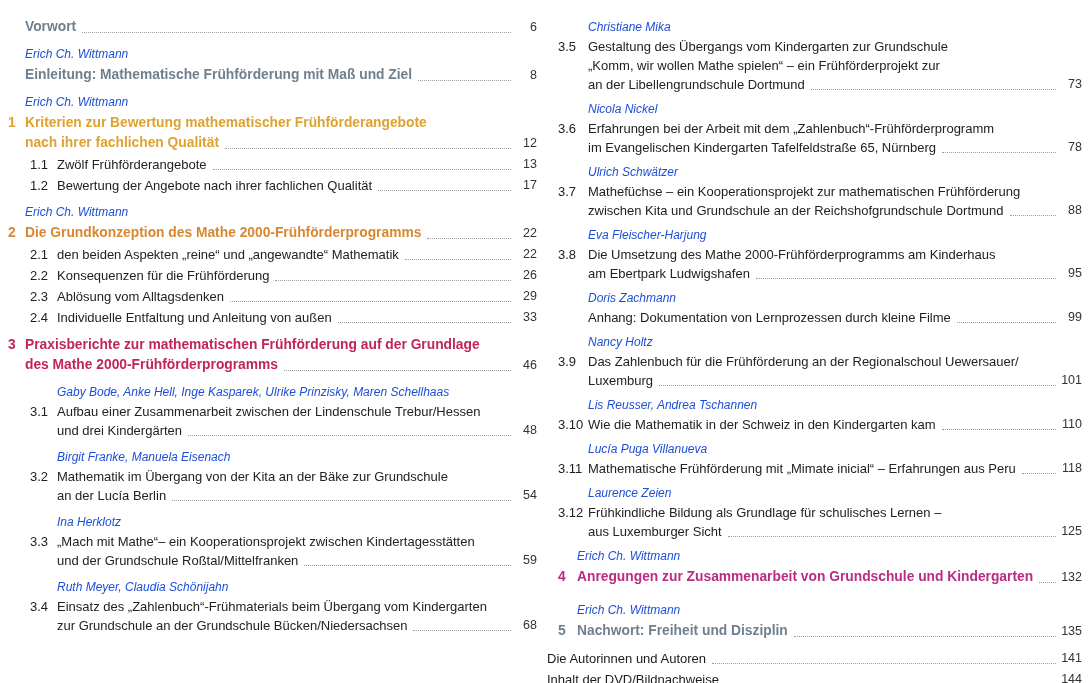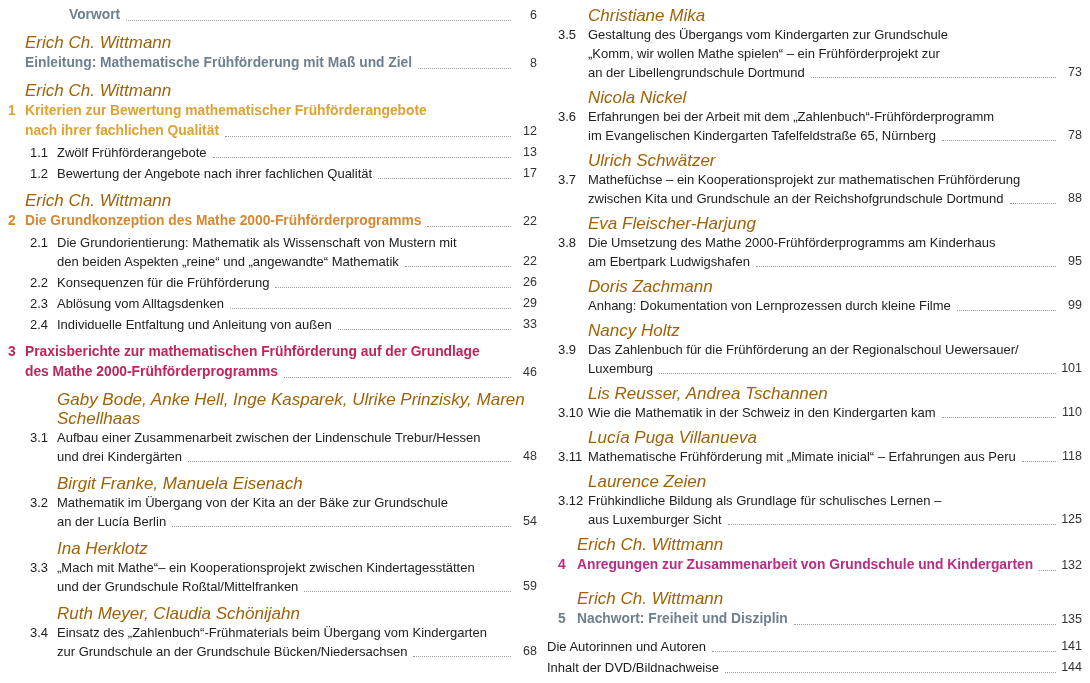--- a/index.html
+++ b/index.html
@@ -37,33 +37,33 @@
   .st-slate   { color: var(--slate); }
   .st-gold    { color: var(--gold); }
   .st-orange  { color: var(--orange); }
   .st-crimson { color: var(--crimson); }
   .st-magenta { color: var(--magenta); }
 
   
   .item { margin-top: 2px; }
 
   
-  .author { font-style: italic; font-size: 17px; color: #a16207; }
+  .author { font-style: italic; font-size: 12px; color: #1d4ed8; }
   .col-left  .author { margin-top: 8px; }
   .col-right .author { margin-top: 6px; }
   .author + .item    { margin-top: 0; }
   .author + .chapter { margin-top: 1px; }
   .item + .chapter   { margin-top: 8px; }
   .col-right .chapter + .author { margin-top: 14px; }
 
   
   .plain { margin-top: 2px; color: #1b1b1b; }
   .chapter + .plain { margin-top: 8px; }
 
-  .col .entry:first-child { margin-top: 0; gap: 44px; }
+  .col .entry:first-child { margin-top: 12px; }
 
   
   .col-left .chapter .num { width: 17px; }
   .col-left .item .num    { width: 27px; margin-left: 22px; }
   .col-left .author.lvl-chapter { margin-left: 17px; }
   .col-left .author.lvl-item    { margin-left: 49px; }
 
   
   .col-right .chapter .num { width: 19px; margin-left: 11px; }
   .col-right .item .num    { width: 30px; margin-left: 11px; }
@@ -147,21 +147,20 @@
           <div class="lastline">
             <span class="txt">Die Grundkonzeption des Mathe 2000-Frühförderprogramms</span>
             <span class="leader"></span>
             <span class="pg">22</span>
           </div>
         </div>
       </div>
       <div class="entry item">
         <span class="num">2.1</span>
         <div class="body">
-          <div class="tline">Die Grundorientierung: Mathematik als Wissenschaft von Mustern mit</div>
           <div class="lastline">
             <span class="txt">den beiden Aspekten „reine“ und „angewandte“ Mathematik</span>
             <span class="leader"></span>
             <span class="pg">22</span>
           </div>
         </div>
       </div>
       <div class="entry item">
         <span class="num">2.2</span>
         <div class="body">

